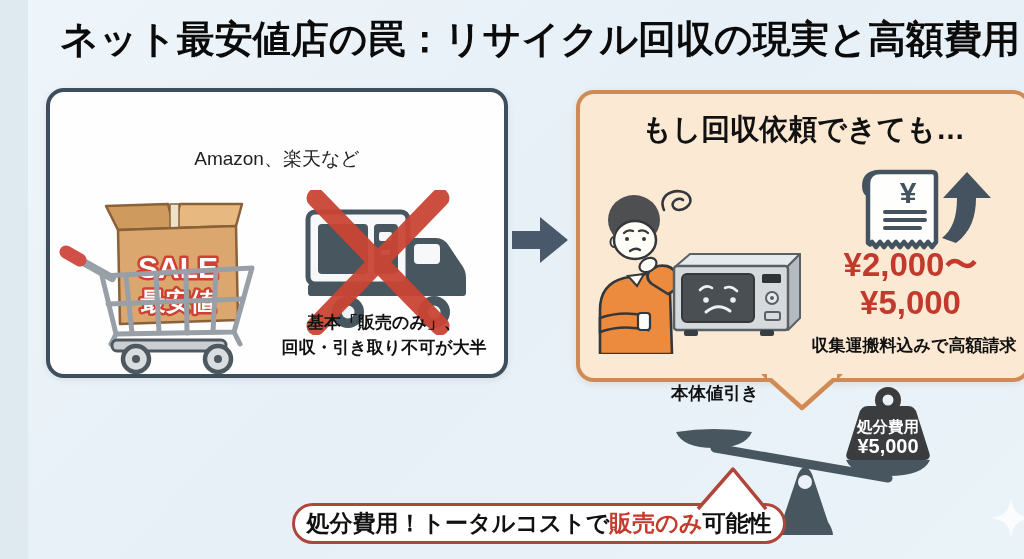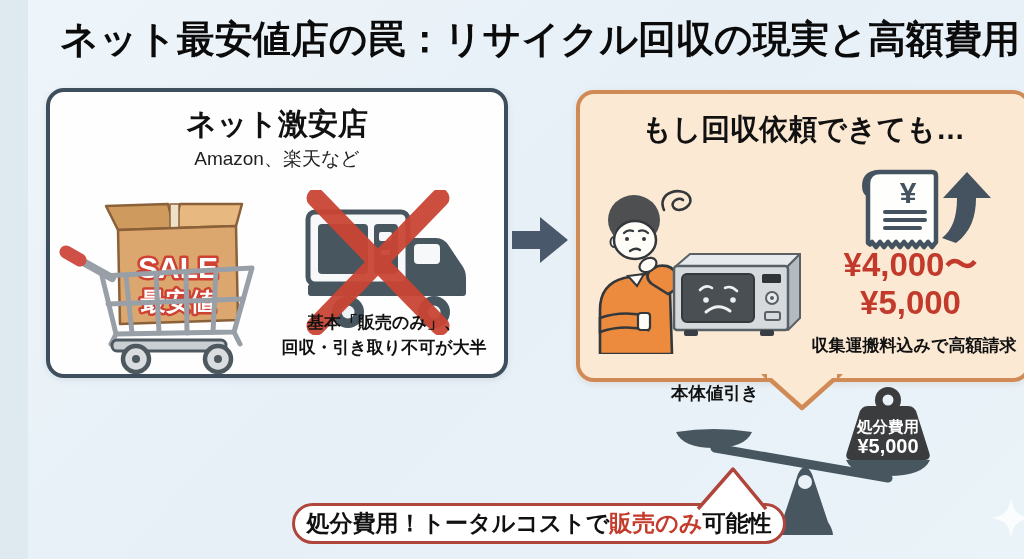--- a/index.html
+++ b/index.html
@@ -47,21 +47,20 @@
   svg text{font-family:"Liberation Sans","DejaVu Sans",sans-serif;}
 </style>
 </head>
 <body>
 
 <div class="canvas">
 
   <div class="abs title">ネット最安値店の罠：リサイクル回収の現実と高額費用</div>
 
   <div class="abs panel-left"></div>
-  <div class="abs pl-heading">ネット激安店</div>
   <div class="abs pl-sub">Amazon、楽天など</div>
 
   <svg class="abs" style="left:28px;top:192px;" width="235" height="182" viewBox="0 0 235 182">
 
     <line x1="20" y1="66" x2="56" y2="86" stroke="#989fa7" stroke-width="8" stroke-linecap="round"></line>
     <line x1="10" y1="60" x2="24" y2="68" stroke="#d05048" stroke-width="13" stroke-linecap="round"></line>
 
     <g stroke-linejoin="round">
       <polygon points="62,38 50,14 112,12 118,36" fill="#cf9a5e" stroke="#8a6138" stroke-width="2.5"></polygon>
       <polygon points="118,36 124,12 186,12 180,34" fill="#e7b87f" stroke="#8a6138" stroke-width="2.5"></polygon>
@@ -168,21 +167,21 @@
       <line x1="31" y1="54" x2="71" y2="54"></line>
       <line x1="31" y1="62" x2="66" y2="62"></line>
     </g>
     <g fill="#44535f">
       <polygon points="89,32 137,32 113,6"></polygon>
       <path d="M103,32 C103,52 98,64 88,72 L102,77 C117,66 122,50 122,32 Z"></path>
     </g>
   </svg>
 
   <div class="abs pr-price">
-    <div>¥4,000〜</div>
+    <div>¥2,000〜</div>
     <div>¥5,000</div>
   </div>
   <div class="abs pr-caption">収集運搬料込みで高額請求</div>
 
   <div class="abs scale-left-label">
     <div class="l1">本体値引き</div>
   </div>
   <svg class="abs" style="left:600px;top:380px;" width="362" height="165" viewBox="0 0 362 165">
     <path d="M48,52 Q86,46 124,52 Q117,68 86,68 Q55,68 48,52 Z" fill="#47565f"></path>
     <line x1="87" y1="68" x2="260" y2="98" stroke="#47565f" stroke-width="9" stroke-linecap="round"></line>

